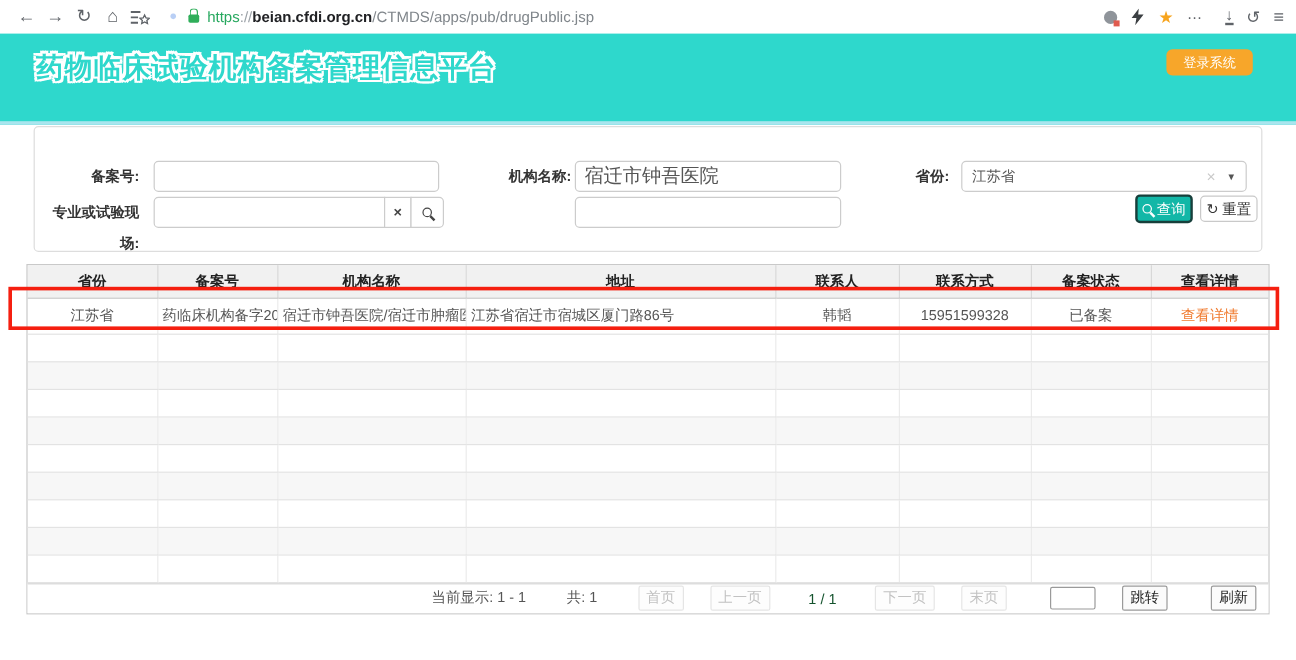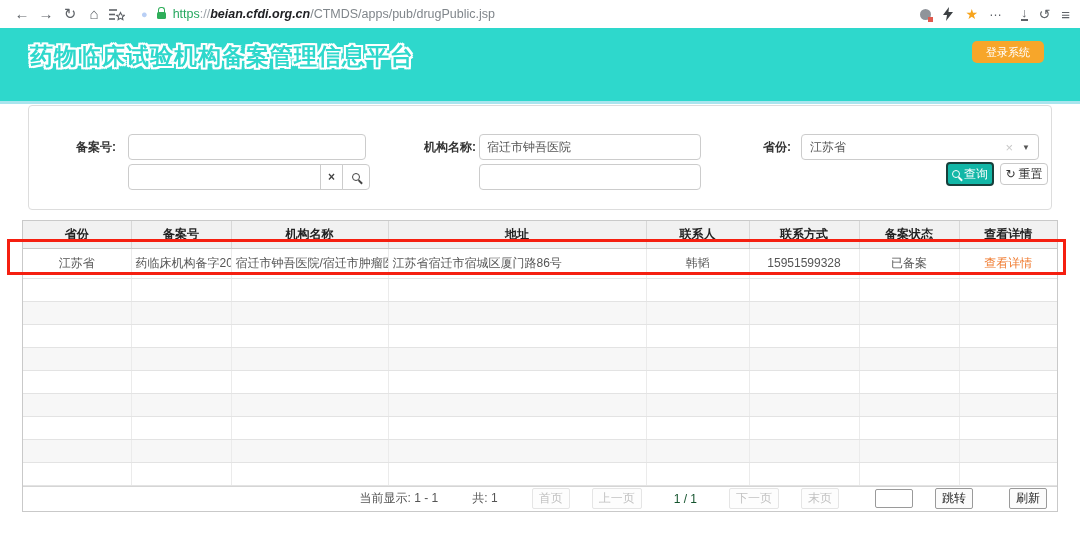--- a/index.html
+++ b/index.html
@@ -15,21 +15,21 @@
   .fav-svg { width:17px; height:15px; flex:0 0 auto; margin:0 2px; }
   .addr { display:flex; align-items:center; margin-left:14px; flex:1 1 auto; height:24px; }
   .site-dot { color:#b9cff5; font-size:11px; margin-right:9px; }
   .lock { width:9px; height:7px; background:#2fae5a; border-radius:1.5px; position:relative;
     display:inline-block; margin-right:7px; margin-top:3px; }
   .lock::before { content:''; position:absolute; width:5px; height:5px;
     border:1.5px solid #2fae5a; border-bottom:none; border-radius:3px 3px 0 0; top:-5px; left:1px; }
   .url-text { font-size:12.5px; color:#80868b; white-space:nowrap; }
   .url-scheme { color:var(--url-green,#27a85f); }
   .url-sep { color:#9aa0a6; }
-  .url-domain { color:#202124; font-weight:700;font-style:italic; }
+  .url-domain { color:#202124; font-weight:700; }
   .url-path { color:#80868b; }
   .chrome-right { display:flex; align-items:center; gap:11px; flex:0 0 auto; margin-left:auto; }
   .ext-circle { width:11px; height:11px; border-radius:50%; background:#8f949a; position:relative; cursor:pointer; }
   .ext-circle::after { content:''; position:absolute; right:-2px; bottom:-2px; width:5px; height:5px; background:#e05a4e; }
   .bolt-svg { width:12px; height:14px; cursor:pointer; }
   .star-ic { color:var(--star-orange,#f7a41d); font-size:14px; cursor:pointer; }
   .more-ic { color:#5f6368; font-size:13px; cursor:pointer; position:relative; top:-3px; }
   .dl-ic { color:#5f6368; font-size:13px; cursor:pointer; border-bottom:2px solid #5f6368;
     line-height:11px; height:14px; display:inline-block; margin-left:8px; }
   .undo-ic { color:#5f6368; font-size:14px; cursor:pointer; }
@@ -44,21 +44,21 @@
       -2px 0 0 #fff, 2px 0 0 #fff, 0 -2px 0 #fff, 0 2px 0 #fff; }
   .login-btn { position:absolute; right:36px; top:13px; height:22px; padding:0 14px;
     background:var(--login-orange,#f7a62a); border:none; border-radius:5px; color:#fff;
     font-size:11px; cursor:pointer; font-family:Liberation Sans, sans-serif; }
 
   
   .search-panel { position:absolute; left:28px; top:105px; width:1024px; height:105px;
     background:#fff; border:1px solid #ddd; border-radius:4px; }
   .fld-label { position:absolute; font-size:12px; font-weight:700; color:#333; line-height:26px; }
   .inp { position:absolute; height:26px; border:1px solid #ccc; border-radius:4px;
-    font-size:12px; color:#555; padding:0 7px; font-family:inherit; background:#fff; }
+    font-size:16px; color:#555; padding:0 7px; font-family:inherit; background:#fff; }
   .grp-btn { position:absolute; height:26px; background:#fff; border:1px solid #ccc;
     font-size:12px; color:#444; cursor:pointer; display:flex; align-items:center; justify-content:center; }
   .select-box { position:absolute; height:26px; border:1px solid #ccc; border-radius:4px;
     background:#fff; font-size:12px; color:#555; display:flex; align-items:center;
     padding:0 8px; cursor:pointer; }
   .select-clear { margin-left:auto; color:#c9c9c9; font-size:13px; }
   .select-arrow { color:#555; font-size:8px; margin-left:9px; }
   .mag { width:8px; height:8px; border:1.5px solid currentColor; border-radius:50%;
     position:relative; display:inline-block; }
   .mag::after { content:''; position:absolute; width:5px; height:1.5px; background:currentColor;
@@ -152,20 +152,21 @@
     <span class="fld-label" style="left:335px;top:28px;width:112px;text-align:right;">机构名称:</span>
     <input class="inp" style="left: 450px; top: 28px; width: 222px;" value="宿迁市钟吾医院">
 
     <span class="fld-label" style="left:660px;top:28px;width:102px;text-align:right;">省份:</span>
     <div class="select-box" style="left:772px;top:28px;width:238px;">
       <span>江苏省</span>
       <span class="select-clear">×</span>
       <span class="select-arrow">▼</span>
     </div>
 
+    <span class="fld-label" style="left:0;top:58px;width:87px;text-align:right;">专业或试验现场:</span>
     <input class="inp" style="left: 99px; top: 58px; width: 193px; border-radius: 4px 0px 0px 4px;" value="">
     <button class="grp-btn" style="left:291px;top:58px;width:23px;font-weight:700;">×</button>
     <button class="grp-btn" style="left:313px;top:58px;width:28px;border-radius:0 4px 4px 0;">
         <span class="mag"></span>
       </button>
 
     <input class="inp" style="left: 450px; top: 58px; width: 222px;" value="">
 
     <button class="query-btn">
         <span class="mag"></span>

